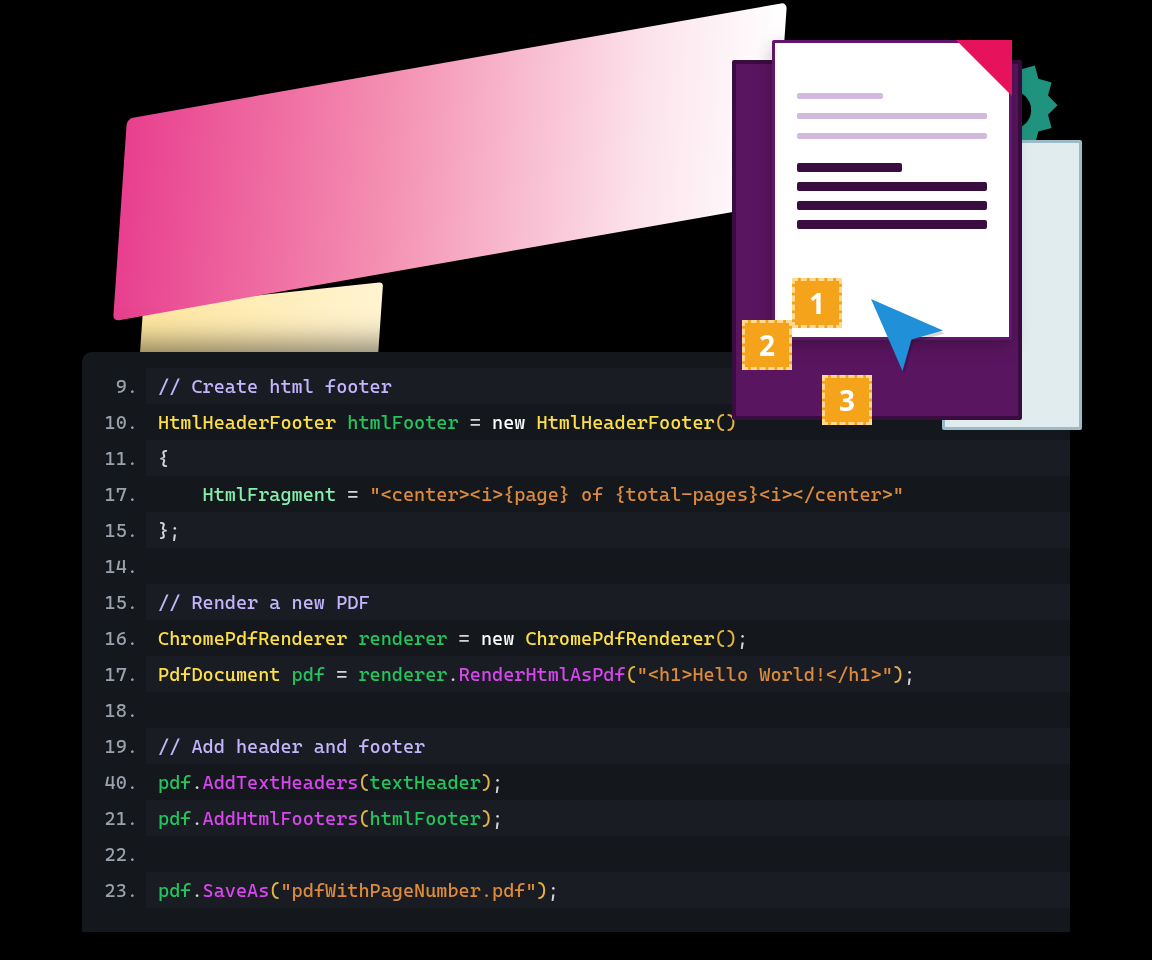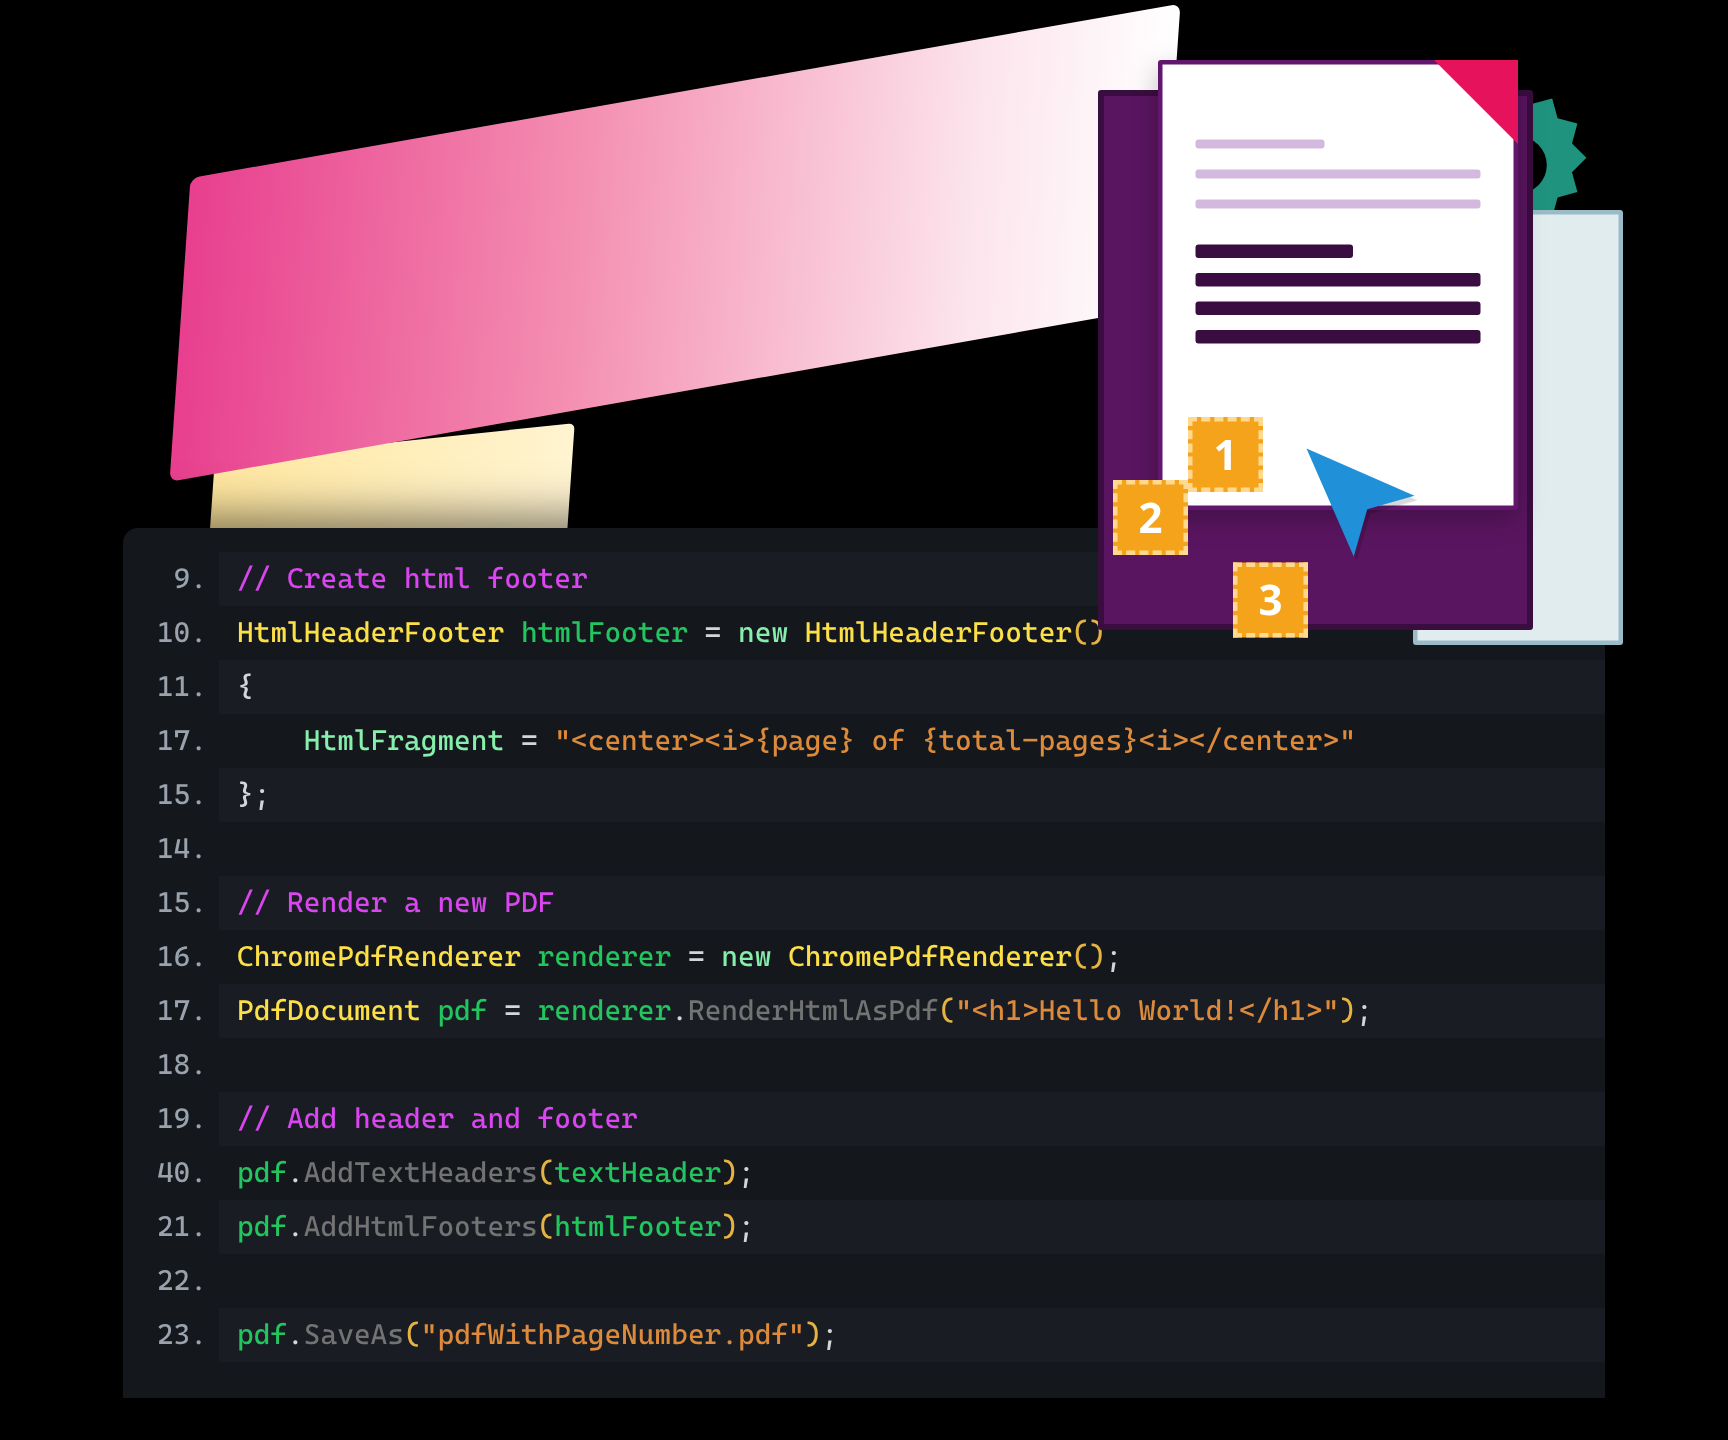--- a/index.html
+++ b/index.html
@@ -126,29 +126,29 @@
     flex-shrink: 0;
   }
   .code {
     flex: 1;
     padding: 0 12px;
     color: #d2d6db;
     overflow: hidden;
   }
 
   
-  .tk-comment { color: #d946ef; }
+  .tk-comment { color: #c4b5fd; }
   .tk-type    { color: #fde047; }
   .tk-var     { color: #22c55e; }
-  .tk-kw      { color: #86efac; }
+  .tk-kw      { color: #ffffff; }
   .tk-paren   { color: #e5b341; }
   .tk-prop    { color: #86efac; }
   .tk-assign  { color: #d2d6db; }
   .tk-string  { color: #dd8a3b; }
-  .tk-method  { color: #737373; }
+  .tk-method  { color: #d946ef; }
   .tk-punct   { color: #d2d6db; }
 </style>
 </head>
 <body>
 
 <div class="banner-under"></div>
 <div class="banner"></div>
 
 <div class="docstack">
   <svg class="gear" viewBox="0 0 100 100">

